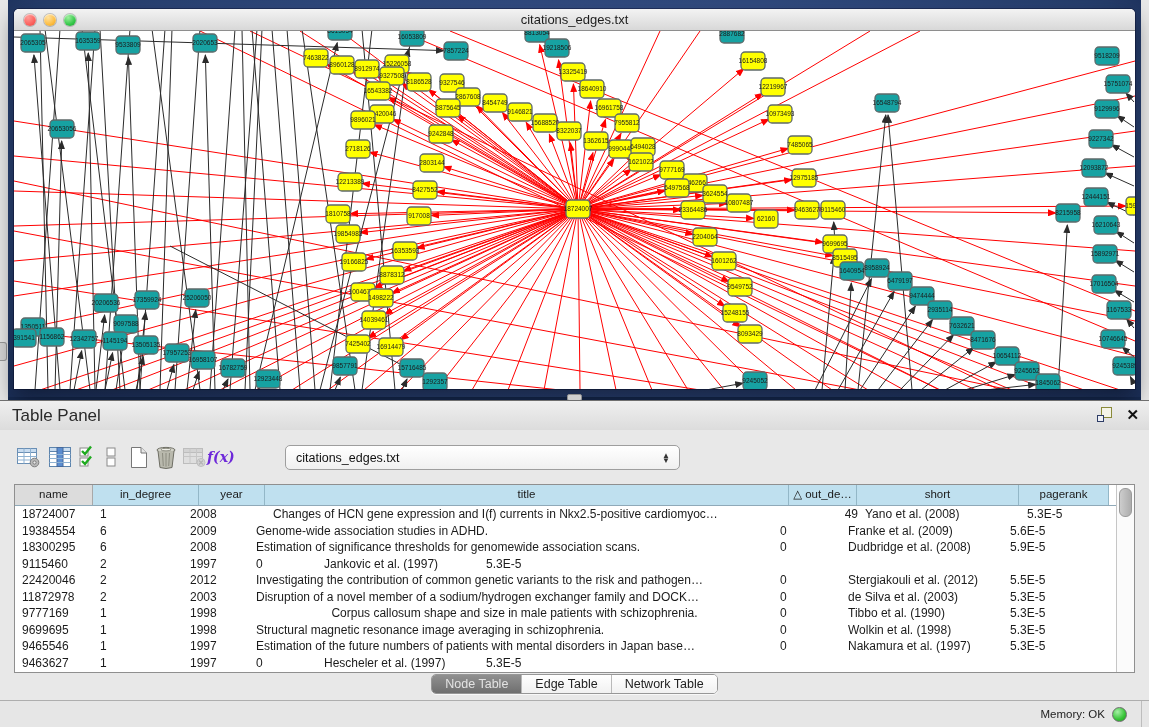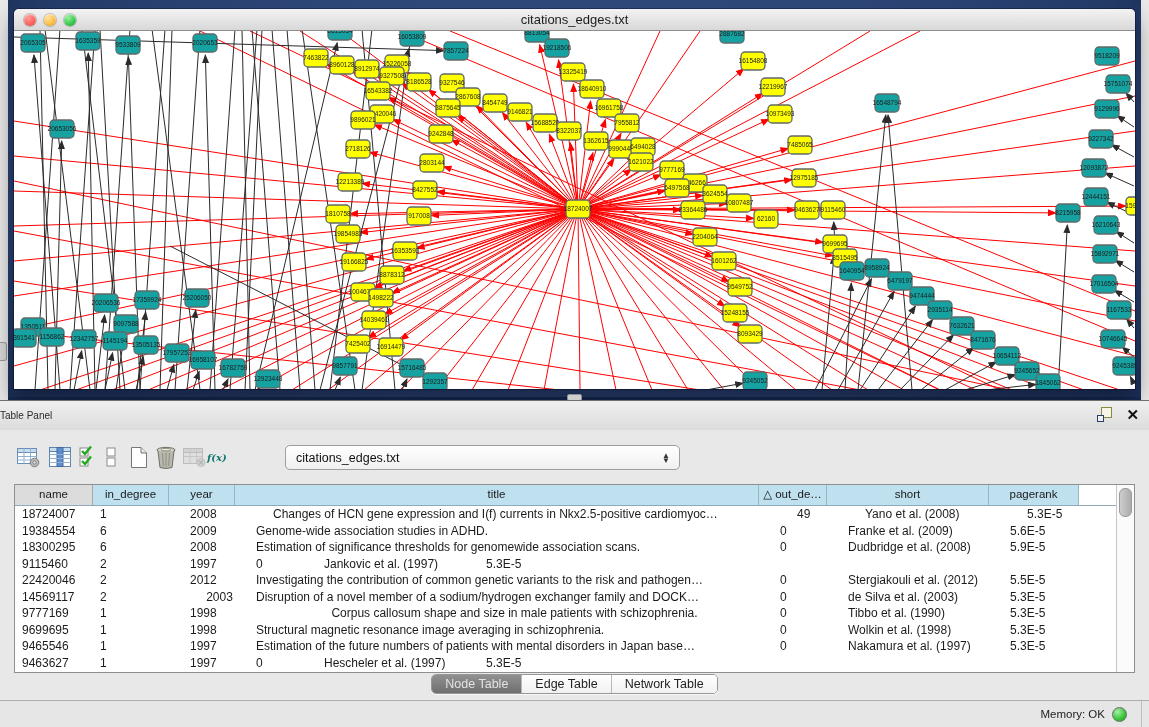--- a/index.html
+++ b/index.html
@@ -34,31 +34,31 @@
   .light{width:12px;height:12px;border-radius:50%;box-shadow:inset 0 1px 1px rgba(255,255,255,.6), 0 0 0 1px rgba(0,0,0,.2);}
   .gcanvas{position:absolute;left:0;top:22px;width:1121px;height:358px;background:#fff;overflow:hidden;}
   .gcanvas svg{display:block;}
   
   .panel-titlebar{
     position:absolute;left:0;top:400px;width:1149px;height:29px;
     background:linear-gradient(#efefef,#dcdcdc);
     border-top:1px solid #6f6f6f;border-bottom:1px solid #c2c2c2;
     display:flex;align-items:center;
   }
-  .panel-title{font-size:10px;color:#2a2a2a;}
+  .panel-title{font-size:17px;color:#2a2a2a;margin-left:12px;}
   .panel-title-icons{position:absolute;right:10px;top:6px;display:flex;align-items:center;gap:14px;}
   .float-icon{position:relative;width:15px;height:15px;}
   .float-icon .sq1{position:absolute;right:0;top:0;width:9px;height:9px;border:1.5px solid #8a8a3a;background:#f4f4e8;}
   .float-icon .sq2{position:absolute;left:0;bottom:0;width:5px;height:5px;border:1.5px solid #2e3d66;background:#eef0f6;}
   .close-x{font-size:15px;font-weight:bold;color:#111;line-height:15px;cursor:default;}
   .panel-body{position:absolute;left:0;top:430px;width:1149px;height:270px;background:#e8e8e8;}
   
   .ttoolbar{position:absolute;left:0;top:14px;width:1149px;height:28px;}
   .tool{position:absolute;top:0;height:26px;display:flex;align-items:center;justify-content:center;}
-  .fx-label{font-family:"DejaVu Serif",serif;font-style:italic;font-weight:bold;font-size:10px;color:#0f766e;text-align:right;}
+  .fx-label{font-family:"DejaVu Serif",serif;font-style:italic;font-weight:bold;font-size:14px;color:#6d28d9;text-align:right;}
   .combo{
     position:absolute;left:285px;top:1px;width:393px;height:23px;
     background:linear-gradient(#ffffff,#f0f0f0);
     border:1px solid #9e9e9e;border-radius:5px;
     display:flex;align-items:center;font-size:12.5px;color:#111;
   }
   .combo-text{margin-left:10px;flex:1;}
   .combo-stepper{margin-right:9px;font-size:8px;line-height:5px;color:#333;display:flex;flex-direction:column;align-items:center;}
   
   .table-box{
@@ -647,35 +647,35 @@
           <span>▲</span>
           <span>▼</span>
         </span>
     </div>
   </div>
 
   <div class="table-box">
     <div class="table-content">
       <div class="thead">
           <div class="hcell hname" style="width: 78px;">name</div>
-          <div class="hcell" style="width: 76px;">in_degree</div>
+          <div class="hcell" style="width: 106px;">in_degree</div>
           <div class="hcell" style="width: 66px;">year</div>
           <div class="hcell" style="width: 524px;">title</div>
           <div class="hcell" style="width: 68px;">△ out_de…</div>
           <div class="hcell" style="width: 162px;">short</div>
           <div class="hcell" style="width: 90px;">pagerank</div>
           <div class="hfill"></div>
         </div>
       <div>
           <div class="trow">
             <div class="tcell" style="width: 78px;">18724007</div>
             <div class="tcell" style="width: 90px;">1</div>
             <div class="tcell" style="width: 66px;">2008</div>
             <div class="tcell" style="width: 524px; margin-left: 17px;">Changes of HCN gene expression and I(f) currents in Nkx2.5-positive cardiomyoc…</div>
-            <div class="tcell" style="width: 68px;">49</div>
+            <div class="tcell" style="width: 68px; text-align: right;">49</div>
             <div class="tcell" style="width: 162px;">Yano et al. (2008)</div>
             <div class="tcell" style="width: 90px;">5.3E-5</div>
           </div>
           <div class="trow">
             <div class="tcell" style="width: 78px;">19384554</div>
             <div class="tcell" style="width: 90px;">6</div>
             <div class="tcell" style="width: 66px;">2009</div>
             <div class="tcell" style="width: 524px;">Genome-wide association studies in ADHD.</div>
             <div class="tcell" style="width: 68px;">0</div>
             <div class="tcell" style="width: 162px;">Franke et al. (2009)</div>
@@ -701,23 +701,23 @@
           <div class="trow">
             <div class="tcell" style="width: 78px;">22420046</div>
             <div class="tcell" style="width: 90px;">2</div>
             <div class="tcell" style="width: 66px;">2012</div>
             <div class="tcell" style="width: 524px;">Investigating the contribution of common genetic variants to the risk and pathogen…</div>
             <div class="tcell" style="width: 68px;">0</div>
             <div class="tcell" style="width: 162px;">Stergiakouli et al. (2012)</div>
             <div class="tcell" style="width: 90px;">5.5E-5</div>
           </div>
           <div class="trow">
-            <div class="tcell" style="width: 78px;">14569117</div>
+            <div class="tcell" style="width: 78px;">11872978</div>
             <div class="tcell" style="width: 90px;">2</div>
-            <div class="tcell" style="width: 66px; text-align: center;">2003</div>
+            <div class="tcell" style="width: 66px;">2003</div>
             <div class="tcell" style="width: 524px;">Disruption of a novel member of a sodium/hydrogen exchanger family and DOCK…</div>
             <div class="tcell" style="width: 68px;">0</div>
             <div class="tcell" style="width: 162px;">de Silva et al. (2003)</div>
             <div class="tcell" style="width: 90px;">5.3E-5</div>
           </div>
           <div class="trow">
             <div class="tcell" style="width: 78px;">9777169</div>
             <div class="tcell" style="width: 90px;">1</div>
             <div class="tcell" style="width: 66px;">1998</div>
             <div class="tcell" style="width: 524px; text-align: center;">Corpus callosum shape and size in male patients with schizophrenia.</div>

